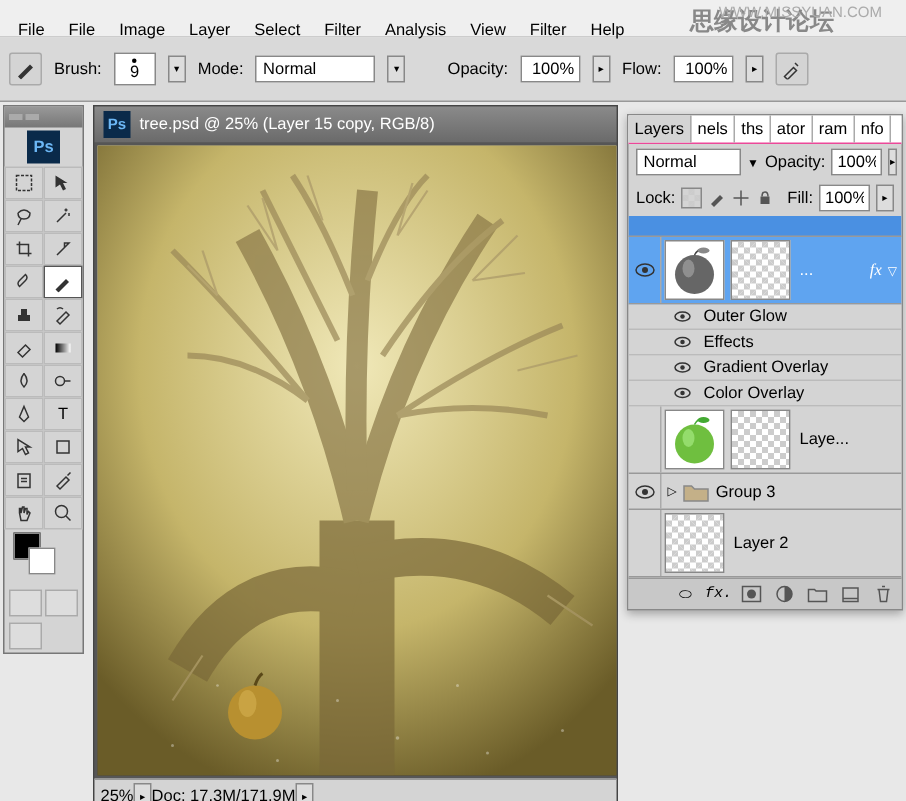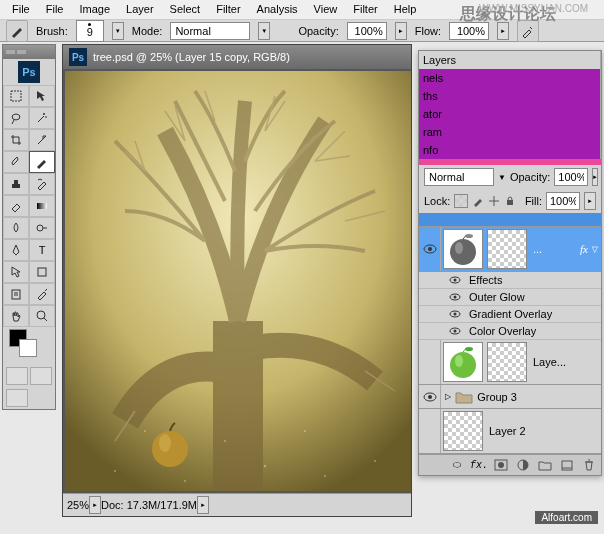--- a/index.html
+++ b/index.html
@@ -1,21 +1,21 @@
 <!DOCTYPE html>
 <html><head>
 <meta charset="utf-8">
 <style>
 * { box-sizing: border-box; margin: 0; padding: 0; font-family: Tahoma, sans-serif; font-size: 11px; }
 body { background: #e8e8e8; width: 604px; height: 534px; overflow: hidden; position: relative; }
 
-.menubar { background: #efefef; border-bottom: 1px solid #ccc; display: flex; padding: 1px 4px; height: 20px; }
+.menubar { background: #efefef; border-bottom: 1px solid #ccc; display: flex; padding: 12px 4px; height: 20px; }
 .menubar span { padding: 2px 8px; cursor: default; }
 
-.optbar { background: #d9d9d9; border-bottom: 1px solid #999; display: flex; align-items: center; padding: 3px 6px; height: 22px; gap: 8px; }
+.optbar { background: #d9d9d9; border-bottom: 1px solid #999; display: flex; align-items: center; padding: 3px 6px; height: 43px; gap: 8px; }
 .tool-ico { width: 22px; height: 22px; background: #d4d4d4; border: 1px solid #aaa; display: flex; align-items: center; justify-content: center; border-radius: 2px; }
 .brush-preview { width: 28px; height: 22px; background: #fff; border: 1px solid #888; display: flex; flex-direction: column; align-items: center; justify-content: center; font-size: 8px; }
 .brush-dot { width: 3px; height: 3px; background: #000; border-radius: 50%; }
 .sel { background: #fff; border: 1px solid #888; padding: 1px 4px; height: 18px; min-width: 80px; display: inline-flex; align-items: center; }
 .pct { background: #fff; border: 1px solid #888; padding: 1px 3px; width: 40px; text-align: right; height: 18px; }
 .arrow { width: 12px; height: 18px; background: #ddd; border: 1px solid #888; display: inline-flex; align-items: center; justify-content: center; font-size: 7px; }
 
 .workspace { position: relative; height: 484px; }
 
 .toolbox { position: absolute; left: 2px; top: 2px; width: 54px; background: #d4d4d4; border: 1px solid #777; }
@@ -32,21 +32,21 @@
 
 .docwin { position: absolute; left: 62px; top: 2px; width: 350px; background: #565656; border: 1px solid #444; }
 .doc-title { background: linear-gradient(to bottom,#8a8a8a,#6a6a6a); color: #fff; padding: 3px 6px; font-size: 10px; display: flex; align-items: center; }
 .ps-badge { width: 18px; height: 18px; background: #0a2a4a; color: #6cb7f5; font-weight: bold; display: inline-flex; align-items: center; justify-content: center; margin-right: 6px; font-size: 10px; }
 .canvas { background: #565656; padding: 2px; }
 .canvas-inner { width: 346px; height: 420px; background: linear-gradient(to bottom, #cdbf7e 0%, #d4c88a 30%, #968640 70%, #5a4d1f 100%); position: relative; overflow: hidden; }
 .tree { position: absolute; inset: 0; }
 .status { background: #d4d4d4; display: flex; align-items: center; padding: 2px 4px; gap: 0; border-top: 1px solid #999; }
 
 .layers-panel { position: absolute; right: 2px; top: 8px; width: 184px; background: #d4d4d4; border: 1px solid #888; box-shadow: 0 2px 6px rgba(0,0,0,.3); }
-.lp-tabs { display: flex; background: #a21caf; border-bottom: 6px solid #ec4899; font-size: 10px; flex-direction: column; }
+.lp-tabs { display: flex; background: #ffffff; border-bottom: 1px solid #ec4899; font-size: 10px; }
 .lp-tabs span { padding: 3px 4px; border-right: 1px solid #aaa; }
 .lp-tabs span.active { background: #d4d4d4; }
 .lp-row { display: flex; align-items: center; padding: 3px 5px; gap: 4px; }
 .lp-list { background: #bcbcbc; max-height: 360px; overflow: hidden; }
 .layer { display: flex; align-items: center; border-bottom: 1px solid #999; background: #d4d4d4; min-height: 44px; }
 .layer.selected { background: #4a90e2; color: #fff; }
 .layer.selected-hi { background: #5fa4f0; color: #fff; }
 .eye { width: 22px; display: flex; align-items: center; justify-content: center; border-right: 1px solid #aaa; align-self: stretch; }
 .thumb { width: 40px; height: 40px; margin: 2px; border: 1px solid #888; background: #fff; position: relative; }
 .checker { background-image: linear-gradient(45deg,#ccc 25%,transparent 25%),linear-gradient(-45deg,#ccc 25%,transparent 25%),linear-gradient(45deg,transparent 75%,#ccc 75%),linear-gradient(-45deg,transparent 75%,#ccc 75%); background-size: 8px 8px; background-position: 0 0,0 4px,4px -4px,-4px 0; }
@@ -363,30 +363,30 @@
       <span style="margin-left:auto;margin-right:4px;font-style:italic;font-family:Liberation Serif, serif">fx</span>
       <span style="margin-right:3px;font-size:8px">▽</span>
     </div>
     <div class="fx-row">
           <span class="ey">
             <svg width="12" height="8">
               <ellipse cx="6" cy="4" rx="5" ry="3" fill="none" stroke="#333"></ellipse>
               <circle cx="6" cy="4" r="1.5" fill="#333"></circle>
             </svg>
           </span>
-          <span>Effects</span>
+          <span>Outer Glow</span>
         </div>
     <div class="fx-row">
           <span class="ey">
             <svg width="12" height="8">
               <ellipse cx="6" cy="4" rx="5" ry="3" fill="none" stroke="#333"></ellipse>
               <circle cx="6" cy="4" r="1.5" fill="#333"></circle>
             </svg>
           </span>
-          <span>Outer Glow</span>
+          <span>Effects</span>
         </div>
     <div class="fx-row">
           <span class="ey">
             <svg width="12" height="8">
               <ellipse cx="6" cy="4" rx="5" ry="3" fill="none" stroke="#333"></ellipse>
               <circle cx="6" cy="4" r="1.5" fill="#333"></circle>
             </svg>
           </span>
           <span>Gradient Overlay</span>
         </div>

